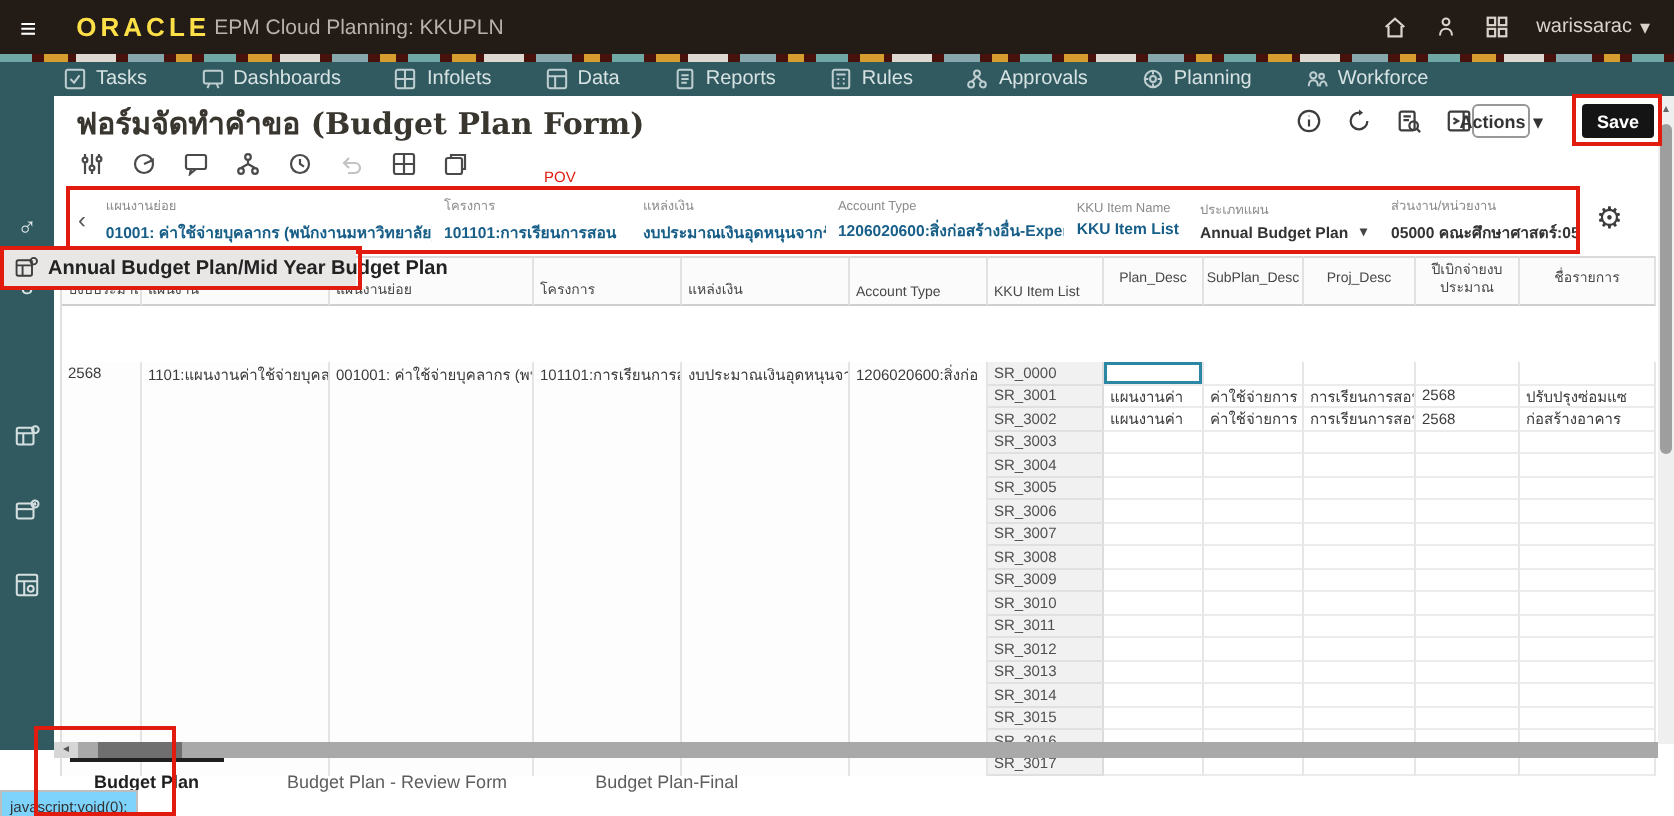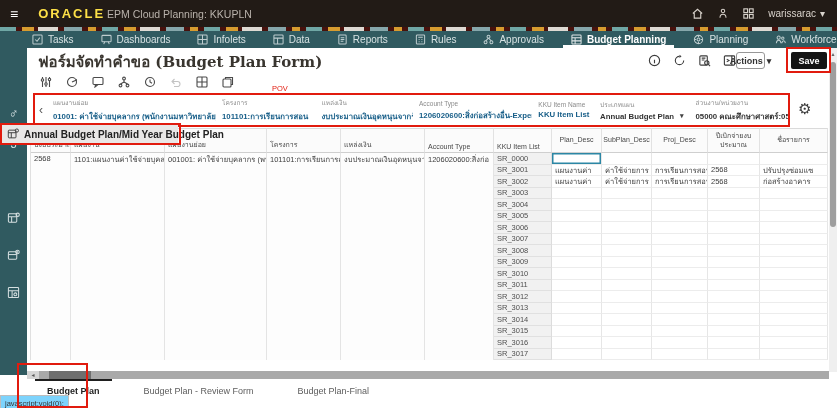--- a/index.html
+++ b/index.html
@@ -74,21 +74,21 @@
   .form-pill{position:absolute;left:2px;top:125px;width:176px;height:18px;background:#e9e7e6;
     display:flex;align-items:center;gap:5px;padding-left:5px;z-index:5;cursor:pointer;}
   .form-pill svg{flex:none;color:#3d3d3d;}
   .form-pill span{font-size:10px;font-weight:bold;color:#222;white-space:nowrap;}
 
   
   .grid{position:absolute;left:30px;top:128px;width:797px;border-left:1px solid #e0e0e0;}
   .grid-head,.grid-body{display:grid;
     grid-template-columns:40px 94px 102px 74px 84px 69px 58px 50px 50px 56px 52px 68px;}
   .grid-head{height:25px;}
-  .grid-body{grid-auto-rows:11.5px;}
+  .grid-body{grid-auto-rows:11.5px;margin-top:28px;}
   .hcell{background:#fbfbfb;border-top:1px solid #dadada;border-right:1px solid #e2e2e2;
     border-bottom:1px solid #cfcfcf;font-size:7px;color:#474747;padding:0 3px;
     display:flex;overflow:hidden;cursor:default;}
   .hcell.hl{align-items:flex-end;padding-bottom:2px;white-space:nowrap;}
   .hcell.hr{align-items:center;justify-content:center;text-align:center;line-height:1.15;}
   .cell{font-size:7.5px;color:#3c3c3c;padding:0 3px;display:flex;align-items:center;
     white-space:nowrap;overflow:hidden;cursor:cell;}
   .cell.left-col{background:#fdfdfd;border-right:1px solid #e4e4e4;}
   .cell.item-col{background:#f1f1f1;border-right:1px solid #dcdcdc;
     border-bottom:1px solid #e0e0e0;color:#4f4f4f;}
@@ -206,27 +206,20 @@
     </div>
   <div class="nav-item">
       <svg class="nicon" width="11" height="11" viewBox="0 0 12 12" fill="none" stroke="currentColor" stroke-width="1.1">
         <circle cx="6" cy="3" r="1.6"></circle>
         <circle cx="2.8" cy="9" r="1.6"></circle>
         <circle cx="9.2" cy="9" r="1.6"></circle>
         <path d="M6 4.6 3 7.6M6 4.6l3 3"></path>
       </svg>
       <span>Approvals</span>
     </div>
-  <div class="nav-item active">
-      <svg class="nicon" width="11" height="11" viewBox="0 0 12 12" fill="none" stroke="currentColor" stroke-width="1.1">
-        <rect x="1" y="1" width="10" height="10" rx="1"></rect>
-        <path d="M1 4h10M4.5 4v7M1 7.5h10"></path>
-      </svg>
-      <span>Budget Planning</span>
-    </div>
   <div class="nav-item">
       <svg class="nicon" width="11" height="11" viewBox="0 0 12 12" fill="none" stroke="currentColor" stroke-width="1.1">
         <circle cx="6" cy="6" r="4.5"></circle>
         <circle cx="6" cy="6" r="1.6"></circle>
         <path d="M6 1.5v2M6 8.5v2M1.5 6h2M8.5 6h2"></path>
       </svg>
       <span>Planning</span>
     </div>
   <div class="nav-item">
       <svg class="nicon" width="11" height="11" viewBox="0 0 12 12" fill="none" stroke="currentColor" stroke-width="1.1">

